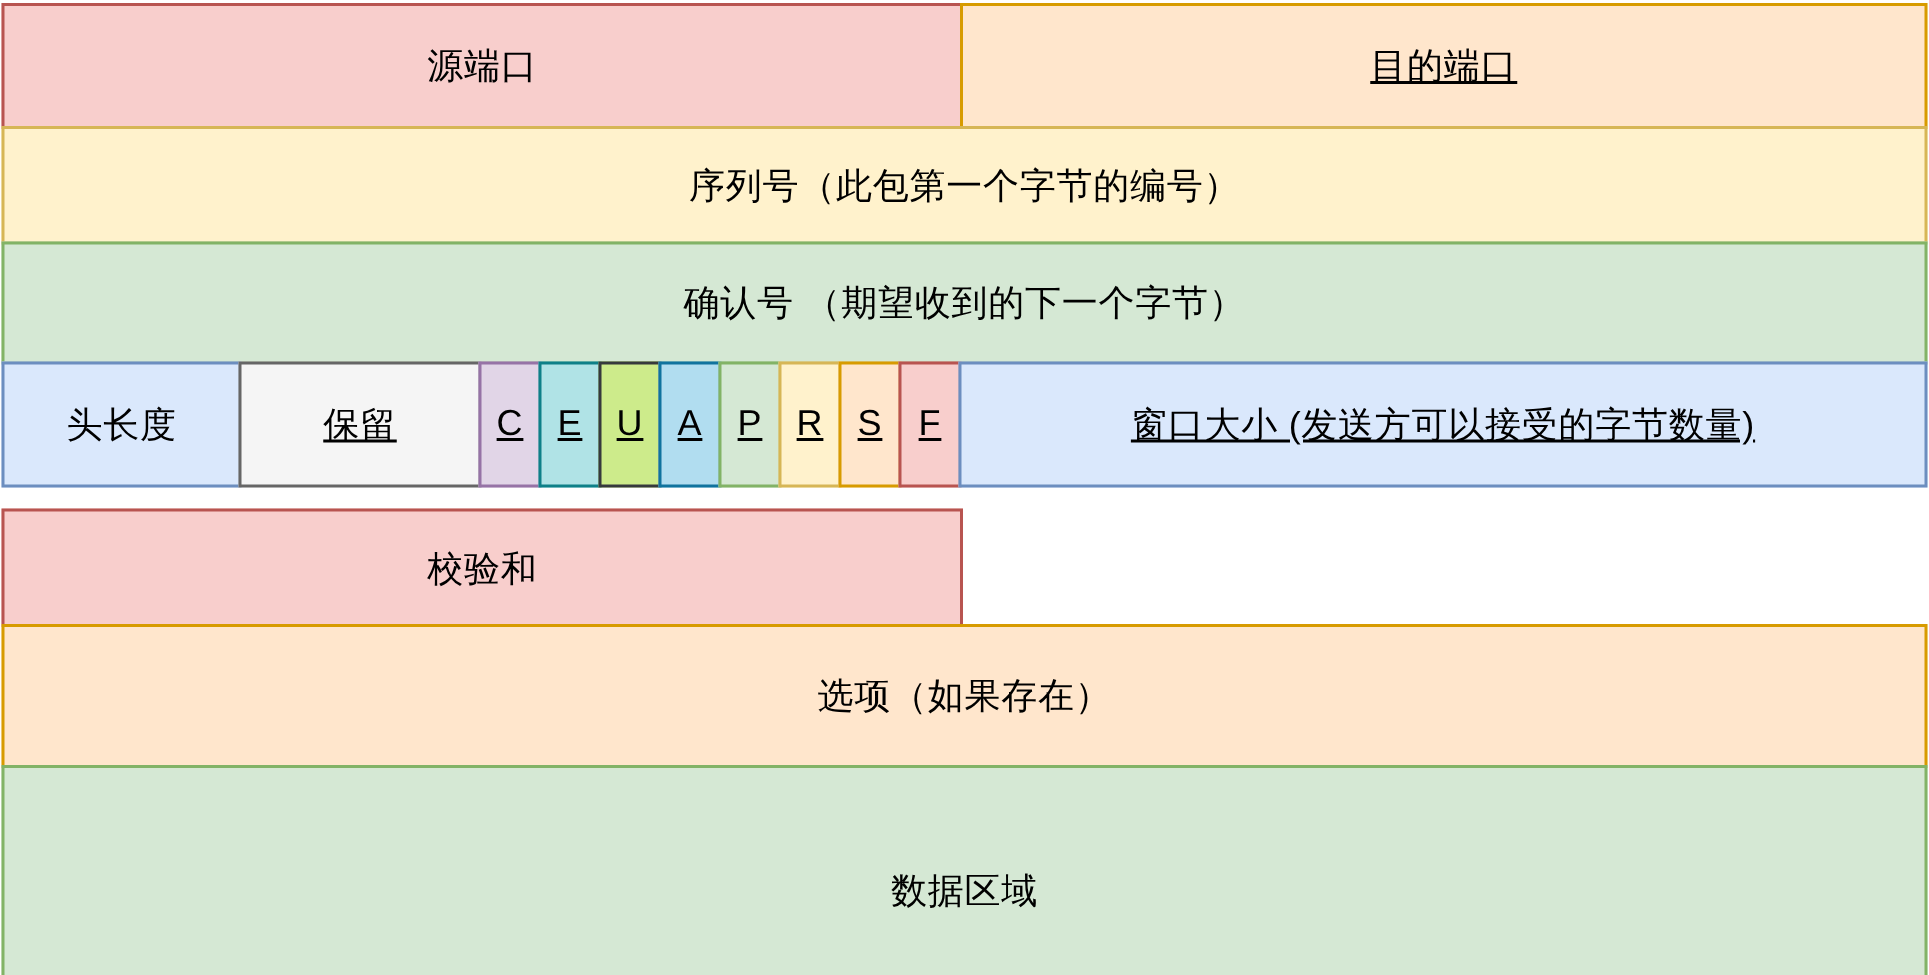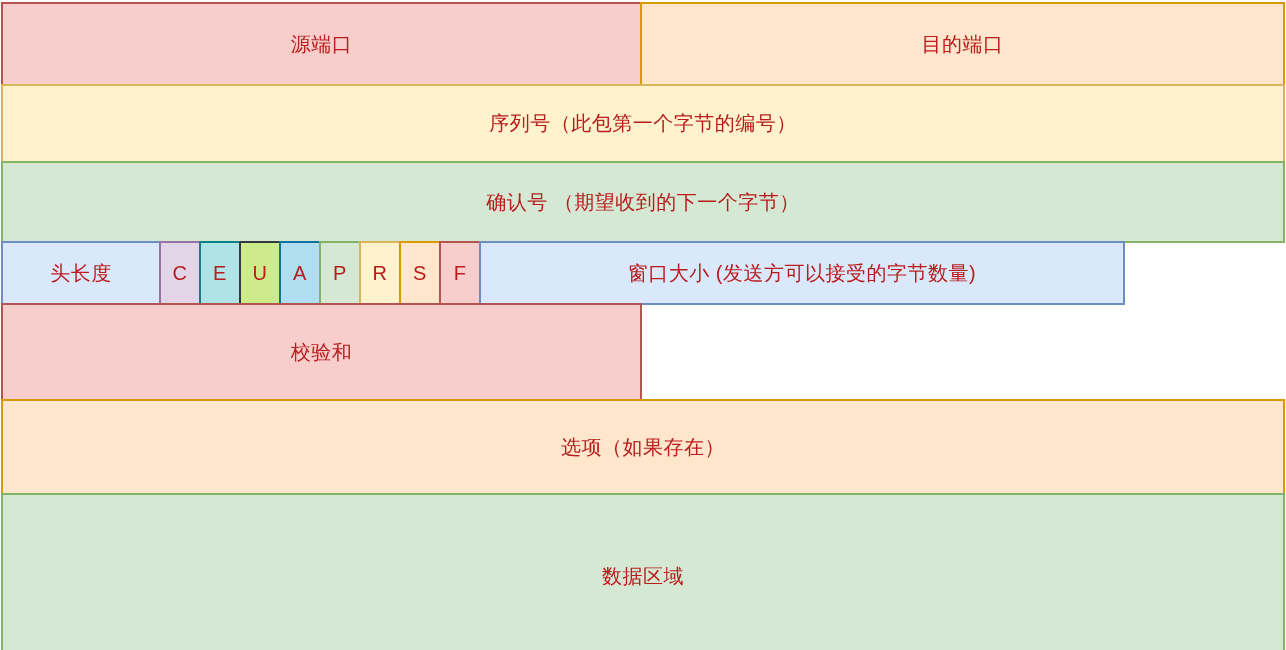--- a/index.html
+++ b/index.html
@@ -21,34 +21,34 @@
     flex-direction: row;
   }
   .row + .row { margin-top: -2px; }
   .cell {
     box-sizing: border-box;
     border: 2px solid #000;
     display: flex;
     align-items: center;
     justify-content: center;
     text-align: center;
-    font-size: 20px;
-    color: #b91c1c;
+    font-size: 24px;
+    color: #000000;
     letter-spacing: 0.5px;
     white-space: nowrap;
     overflow: hidden;
   }
-  .cell + .cell { margin-left: -2px; }
+  .cell + .cell { margin-left: -2px; text-decoration: underline; }
 
   
   .r1 .cell { height: 84px; }
   .r2 .cell { height: 79px; }
   .r3 .cell { height: 82px; }
-  .r4 .cell { height: 64px; text-align: right; }
-  .r5 .cell { height: 98px; }
+  .r4 .cell { height: 84px; text-align: right; }
+  .r5 .cell { height: 79px; margin-top: 16px; }
   .r6 .cell { height: 96px; }
   .r7 .cell { height: 167px; }
 
   
   .w-full  { width: 1284px; }
   .w-left  { width: 641px; }
   .w-right { width: 645px; }
   .w-hlen  { width: 160px; }
   .w-resv  { width: 162px; }
   .w-flag  { width: 42px; }
@@ -79,20 +79,21 @@
   <div class="row r2">
     <div class="cell w-full c-yellow">序列号（此包第一个字节的编号）</div>
   </div>
 
   <div class="row r3">
     <div class="cell w-full c-green">确认号 （期望收到的下一个字节）</div>
   </div>
 
   <div class="row r4">
     <div class="cell w-hlen c-blue">头长度</div>
+    <div class="cell w-resv c-gray">保留</div>
     <div class="cell w-flag c-purple">C</div>
     <div class="cell w-flag c-teal">E</div>
     <div class="cell w-flag c-lime">U</div>
     <div class="cell w-flag c-sky">A</div>
     <div class="cell w-flag c-green">P</div>
     <div class="cell w-flag c-yellow">R</div>
     <div class="cell w-flag c-orange">S</div>
     <div class="cell w-flag c-red">F</div>
     <div class="cell w-win c-blue">窗口大小 (发送方可以接受的字节数量)</div>
   </div>

